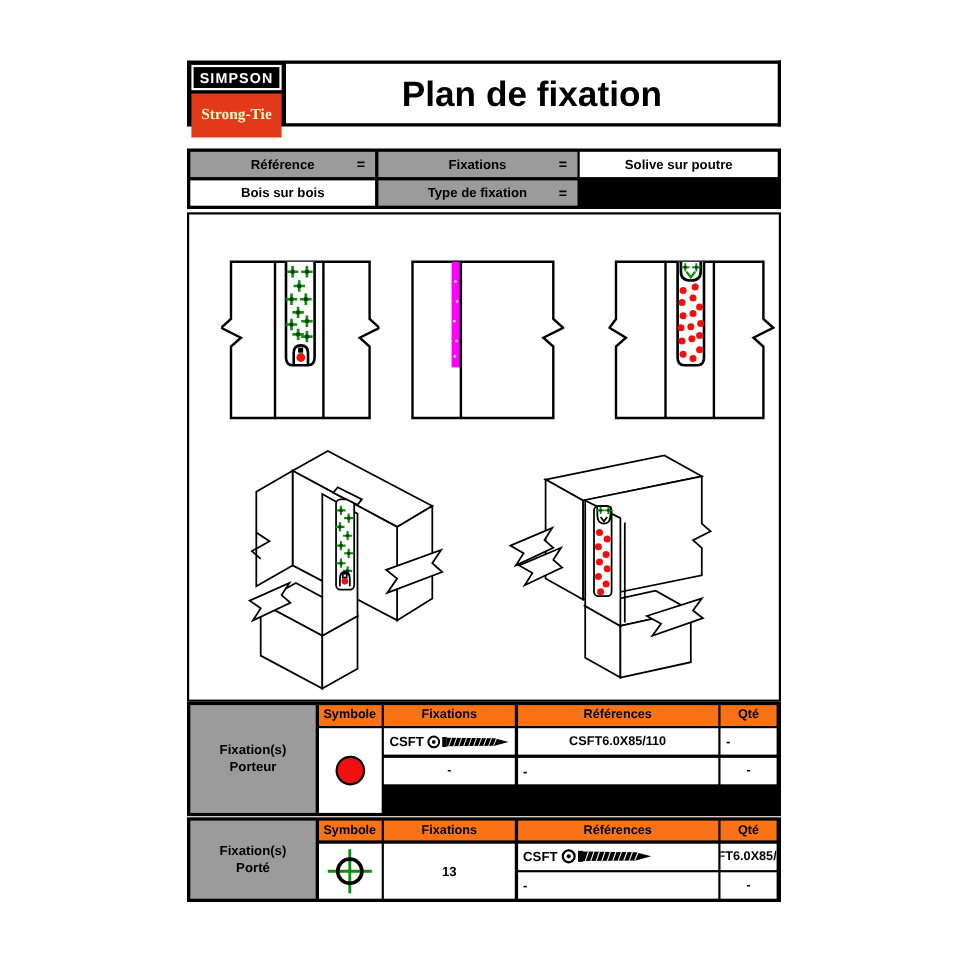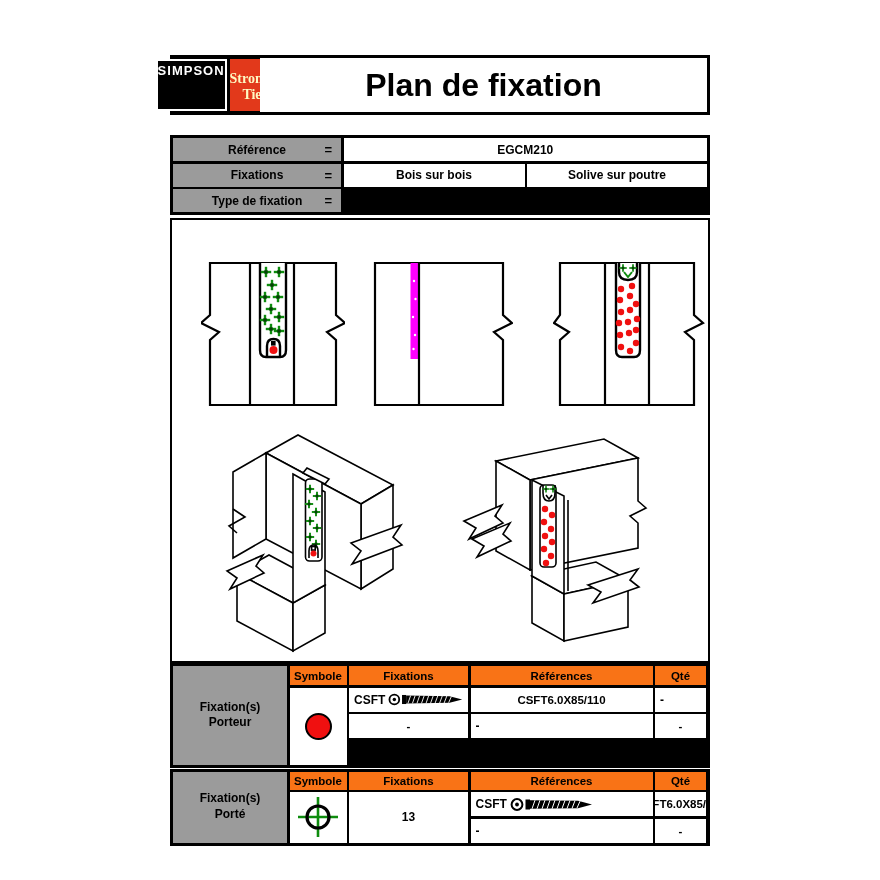--- a/index.html
+++ b/index.html
@@ -3,21 +3,21 @@
 <meta charset="utf-8">
 <style>
   *{margin:0;padding:0;box-sizing:border-box}
   html,body{width:880px;height:880px;background:#fff;overflow:hidden;
     font-family:"Liberation Sans",sans-serif;color:#000;position:relative}
 
   .sheet{position:absolute;left:170px;top:55px;width:540px}
 
   
   .header{display:flex;height:60px}
-  .logo{width:90px;background:#000;display:flex;flex-direction:row;justify-content:center;gap:3px;padding:4px 4px}
+  .logo{width:90px;background:#000;display:flex;flex-direction:column;justify-content:flex-start;gap:3px;padding:4px 4px}
   .logo-top{border:2px solid #fff;color:#fff;font-weight:bold;font-size:13px;text-align:center;
     letter-spacing:1px;padding:2px 0;background:#000}
   .logo-bottom{background:#e2391b;color:#fef9c3;font-family:"Liberation Serif",serif;font-weight:bold;
     font-size:14px;text-align:center;padding:12px 0}
   .title-cell{flex:1;border:3px solid #000;border-left:none;display:flex;align-items:center;justify-content:center;background:#fff}
   .title{font-size:32px;font-weight:bold;text-decoration-thickness:2px;text-underline-offset:5px}
   .rev-block{width:180px;background:#000;display:grid;grid-template-columns:50px 60px 62px;
     grid-template-rows:17px 17px 18px;gap:2px;padding:2px}
   .rcell{background:#fff;display:flex;align-items:center;justify-content:center;font-weight:bold;overflow:hidden}
   .neq-cell{grid-row:1/3}
@@ -86,28 +86,27 @@
     <div class="title-cell">
       <span class="title">Plan de fixation</span>
     </div>
   </div>
 
   <div class="ref-table">
     <div class="rt-label">
       <span>Référence</span>
       <span class="rt-eq">=</span>
     </div>
-    <div class="rt-val span2">EGCM210</div>
 
     <div class="rt-label">
       <span>Fixations</span>
       <span class="rt-eq">=</span>
     </div>
+    <div class="rt-val">Solive sur poutre</div>
     <div class="rt-val">Bois sur bois</div>
-    <div class="rt-val">Solive sur poutre</div>
 
     <div class="rt-label">
       <span>Type de fixation</span>
       <span class="rt-eq">=</span>
     </div>
   </div>
 
   <div class="drawing-area">
 
     <svg class="d" style="left:29px;top:39px" width="144" height="150" viewBox="0 0 144 150">

